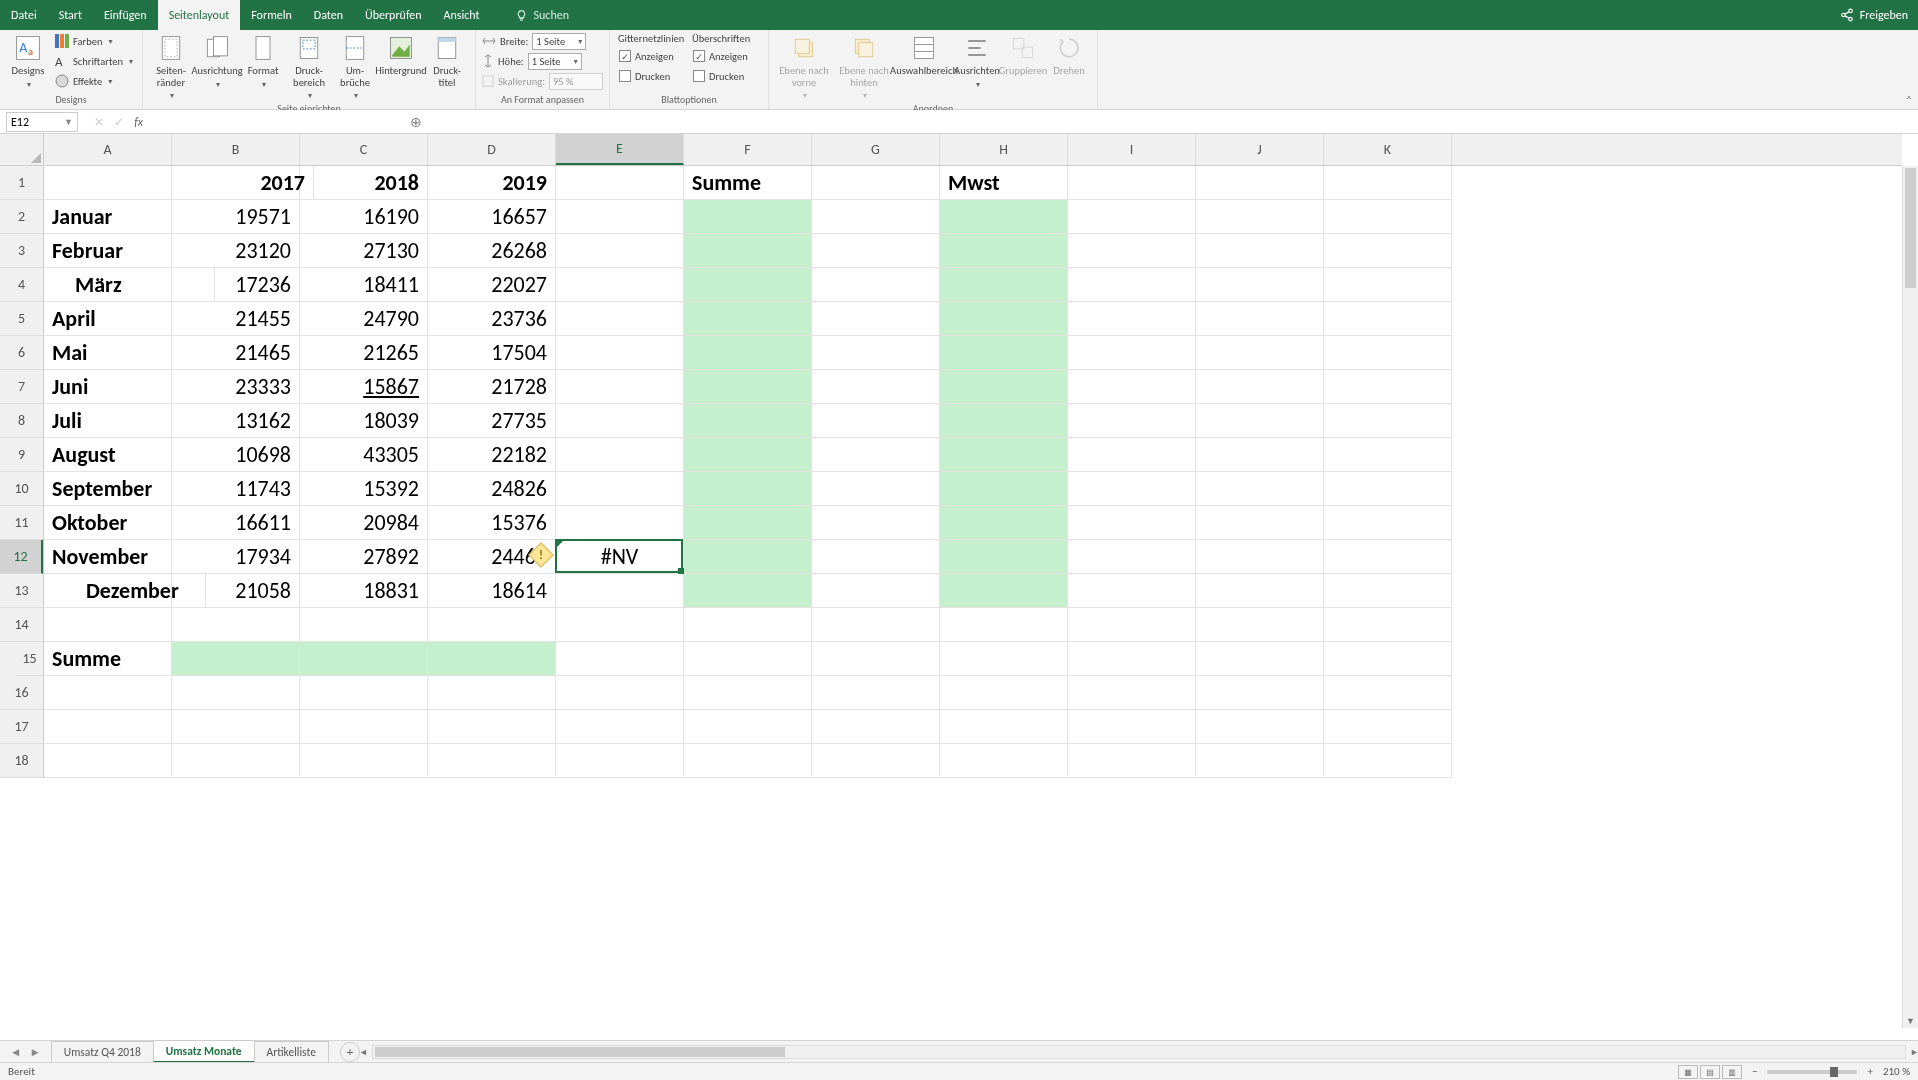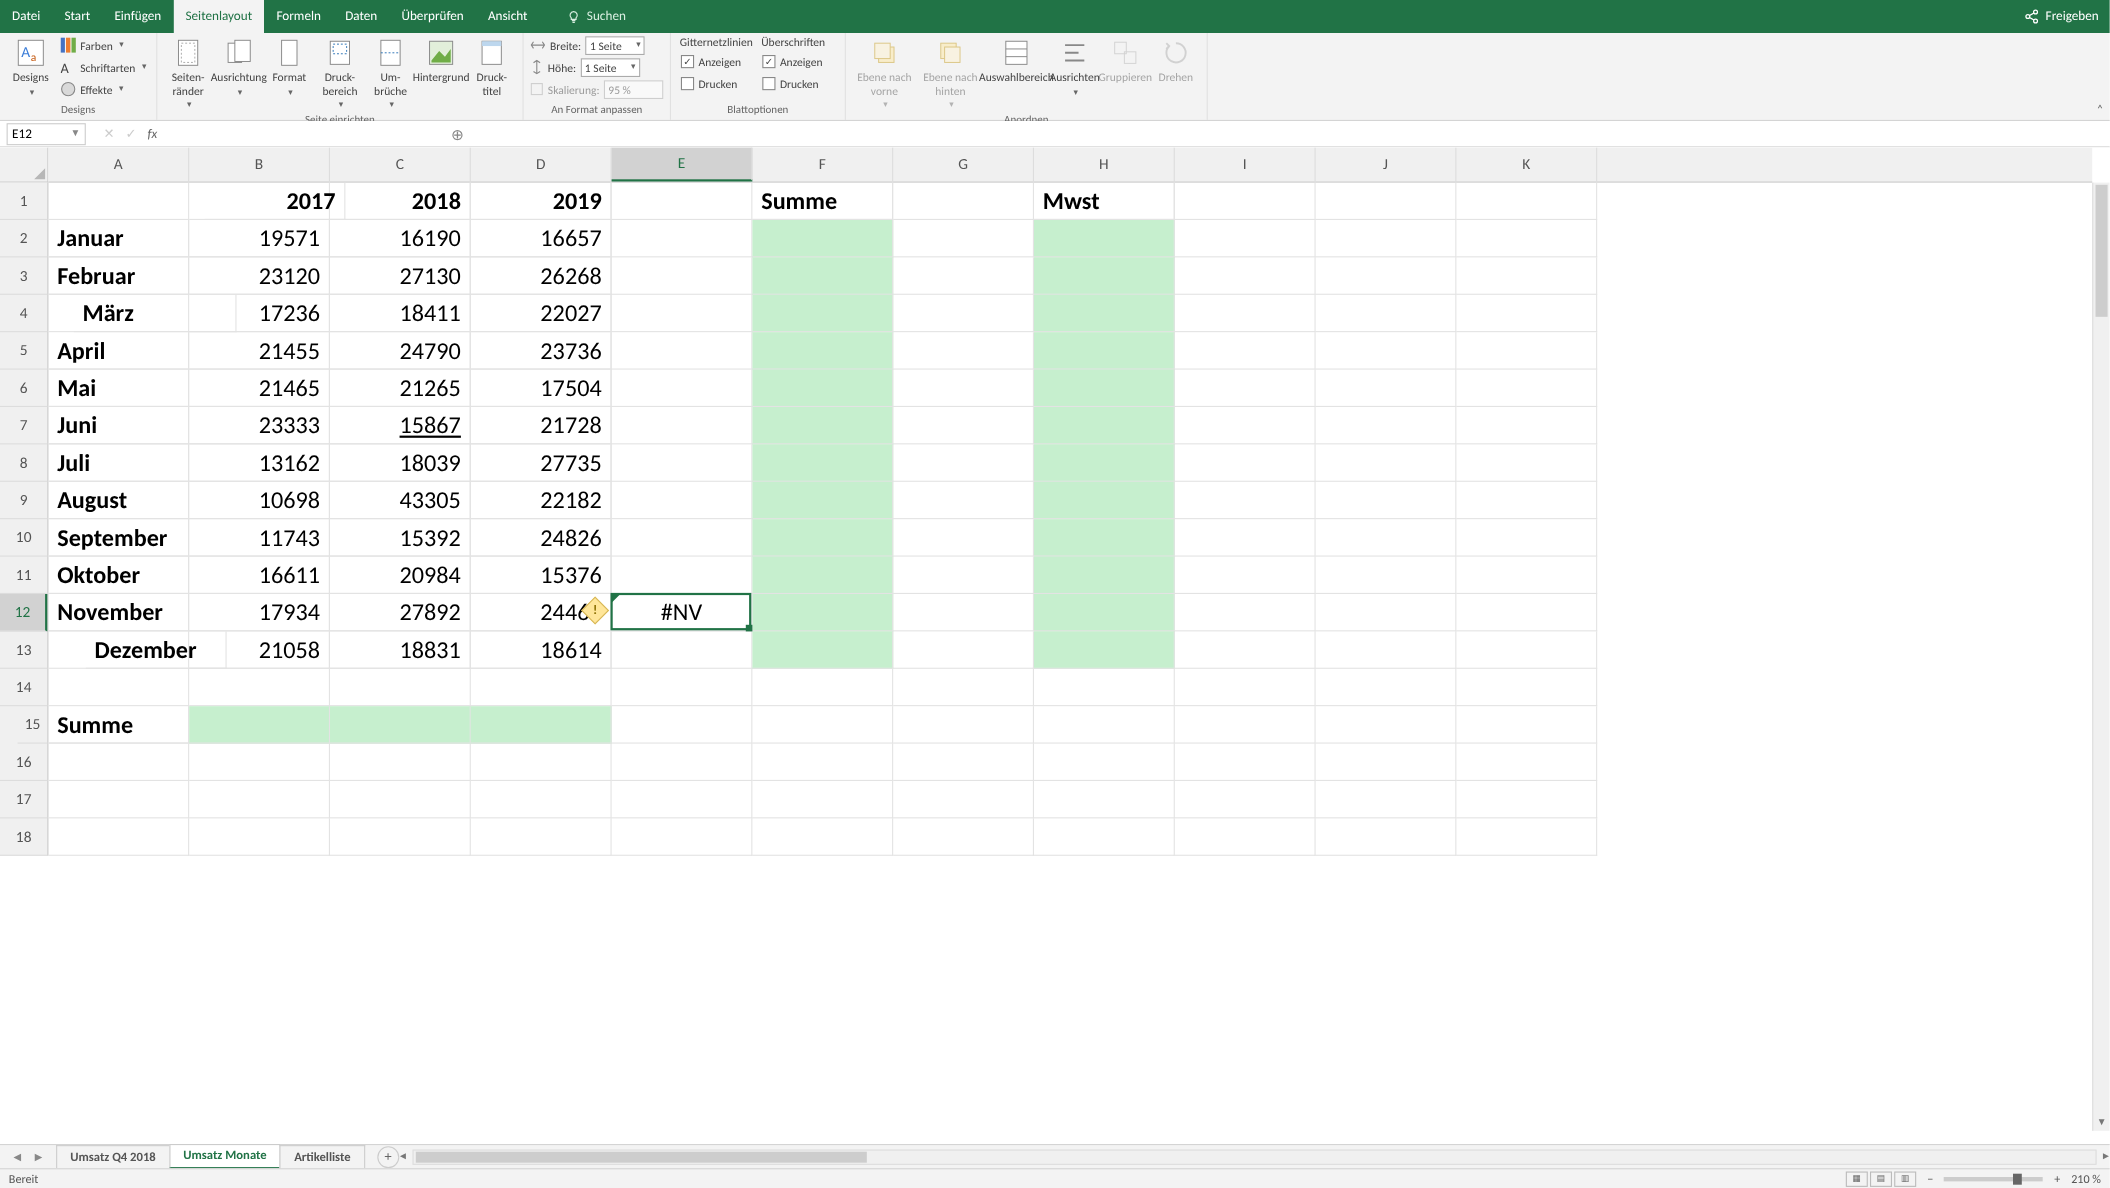--- a/index.html
+++ b/index.html
@@ -64,21 +64,21 @@
 .err-icn span { transform:rotate(-45deg); font-size:12px; font-weight:bold; color:#8a6d00; }
 
 .vscroll { position:absolute; right:0; top:32px; bottom:16px; width:16px; background:#f0f0f0; border-left:1px solid #ddd;}
 .vscroll .thumb { position:absolute; left:2px; right:2px; top:2px; height:120px; background:#cdcdcd; }
 .vscroll .arrow { position:absolute; left:0; right:0; height:16px; display:flex;align-items:center;justify-content:center;font-size:9px;color:#777; }
 
 
 .sheetbar { position: absolute; left: 0; right: 0; bottom: 18px; height: 22px; background: #f3f3f3; border-top: 1px solid #d4d4d4; display: flex; align-items: center; font-size: 11.5px; }
 .sheet-nav { display:flex; gap:8px; padding:0 10px; color:#888; }
 .sheet-tab { padding: 3px 12px; border: 1px solid #ccc; border-bottom: none; background: #fff; color: #217346; margin-right: -1px; }
-.sheet-tab.inactive { background: #f3f3f3; color: #555; font-weight: bold; }
+.sheet-tab.inactive { background: #f3f3f3; color: #555; }
 .sheet-tab.active { border-bottom: 2px solid #217346; font-weight: 600; background:#fff; }
 .add-sheet { width:20px;height:20px;border:1px solid #ccc;border-radius:50%;display:flex;align-items:center;justify-content:center;margin-left:12px;color:#666;font-size:13px; }
 .hscroll { flex:1; margin:0 12px; height:14px; background:#f0f0f0; border:1px solid #ddd; position:relative; }
 .hscroll .thumb { position:absolute; left:2px; top:1px; bottom:1px; width:410px; background:#cdcdcd; }
 .statusbar { position:absolute; left:0; right:0; bottom:0; height:18px; background:#f3f3f3; border-top:1px solid #d4d4d4; display:flex;align-items:center;font-size:11px;color:#555;padding:0 8px; }
 .statusbar .right { margin-left:auto; display:flex; align-items:center; gap:10px; }
 .view-btns { display:flex; gap:2px; }
 .view-btn { width:20px;height:14px;border:1px solid #bbb; display:flex;align-items:center;justify-content:center;font-size:8px;color:#666; }
 .zoom-slider { width:90px;height:4px;background:#ccc;position:relative; }
 .zoom-slider .knob { position:absolute; top:-3px; left:70%; width:8px;height:10px;background:#666; }

